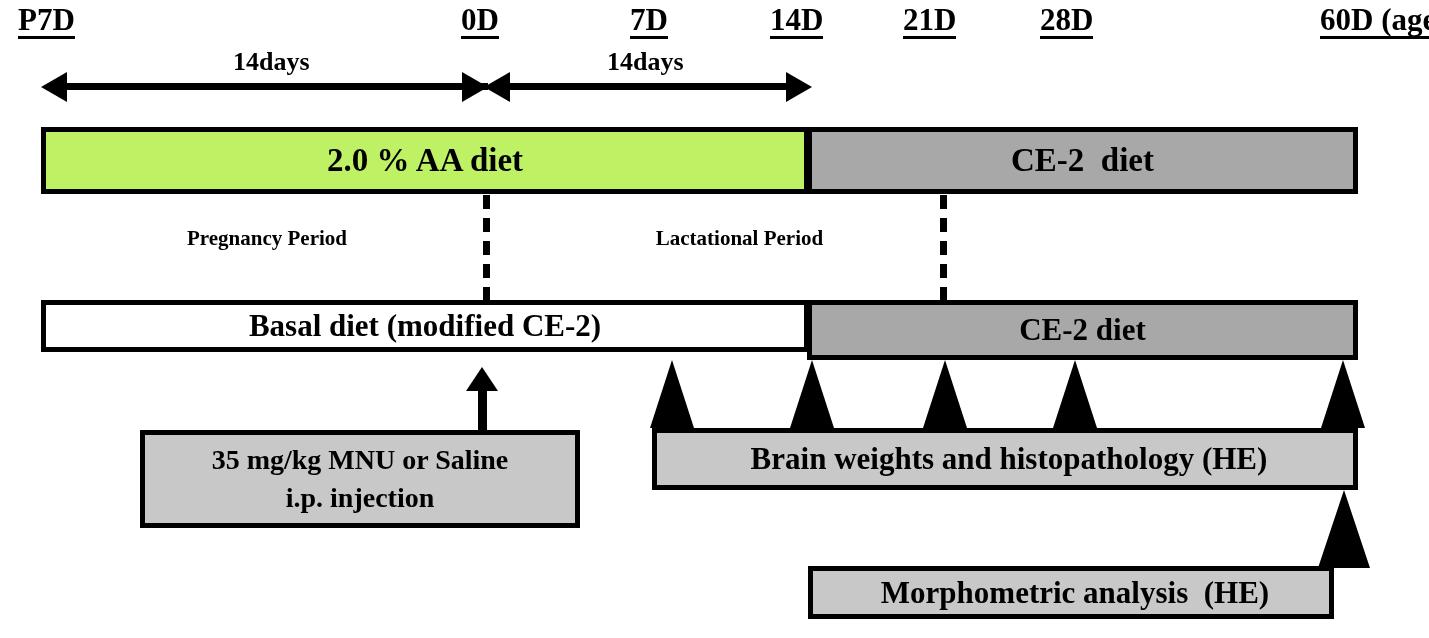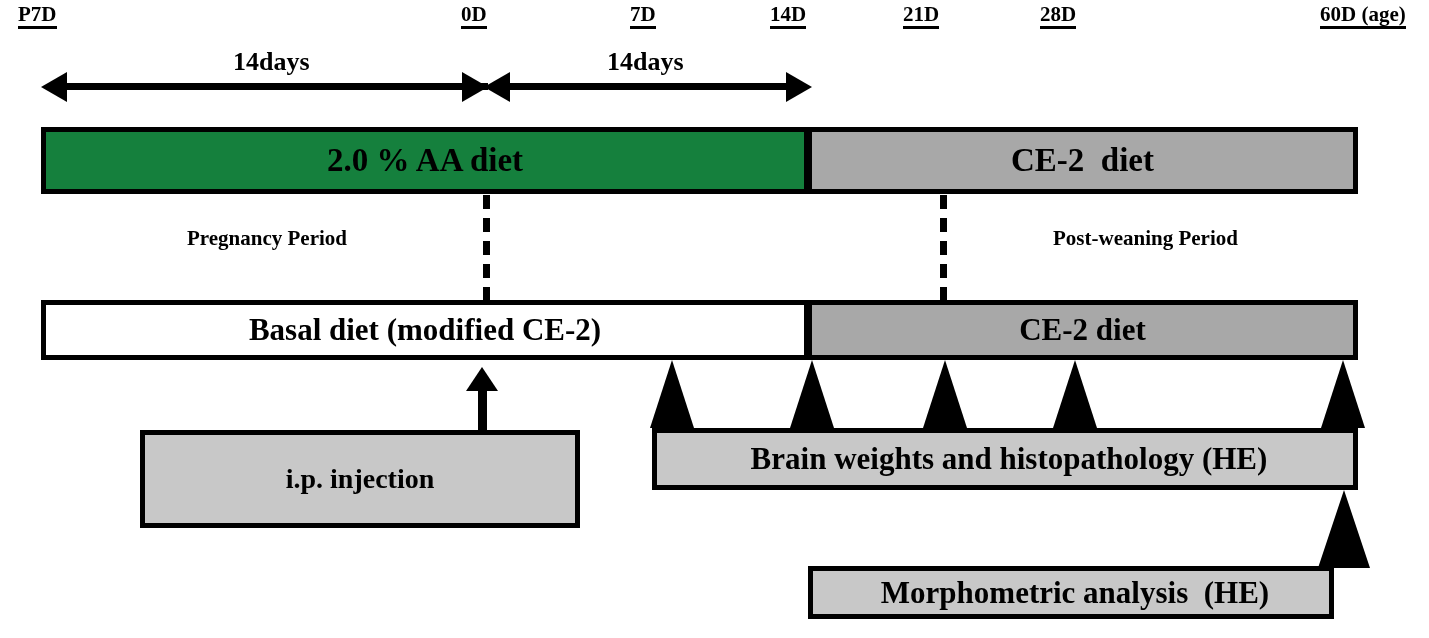--- a/index.html
+++ b/index.html
@@ -13,21 +13,21 @@
     height: 638px;
     background: #ffffff;
     font-family: "Liberation Serif", "DejaVu Serif", serif;
     overflow: hidden;
   }
 
   
   .tick-label {
     position: absolute;
     font-weight: bold;
-    font-size: 21px;
+    font-size: 31px;
     color: #000;
     white-space: nowrap;
     border-bottom: 3px solid #000;
     padding-bottom: 1px;
     line-height: 1.0;
   }
 
   
   .duration {
     position: absolute;
@@ -58,21 +58,21 @@
     position: absolute;
     box-sizing: border-box;
     border: 5px solid #000;
     display: flex;
     align-items: center;
     justify-content: center;
     font-weight: bold;
     color: #000;
     white-space: pre;
   }
-  .bar.dark  { background: #15803d; }
+  .bar.dark  { background: #bef264; }
   .bar.mid   { background: #a8a8a8; }
   .bar.light { background: #c8c8c8; padding-left: 8px; }
   .bar.white { background: #ffffff; }
 
   
   .period {
     position: absolute;
     font-weight: bold;
     font-size: 21px;
     color: #000;
@@ -154,29 +154,30 @@
   <div class="arrow-line" style="left:507px; top:83px; width:297px;"></div>
   <div class="arrow-head right" style="left:786px; top:72px;"></div>
 
   <div class="bar dark" style="left:41px; top:127px; width:768px; height:67px; font-size:33px;">2.0 % AA diet</div>
   <div class="bar mid" style="left:807px; top:127px; width:551px; height:67px; font-size:33px;">CE-2  diet</div>
 
   <div class="divider" style="left:483px; top:195px; height:106px;"></div>
   <div class="divider" style="left:940px; top:195px; height:106px;"></div>
 
   <div class="period" style="left:122px; top:226px; width:290px;">Pregnancy Period</div>
-  <div class="period" style="left:978px; top:226px; width:335px;">Post-weaning Period</div>
+  <div class="period" style="left:592px; top:226px; width:295px;">Lactational Period</div>
 
-  <div class="bar white" style="left:41px; top:300px; width:768px; height:60px; font-size:31px;">Basal diet (modified CE-2)</div>
+  <div class="bar white" style="left:41px; top:300px; width:768px; height:52px; font-size:31px;">Basal diet (modified CE-2)</div>
   <div class="bar mid" style="left:807px; top:300px; width:551px; height:60px; font-size:31px;">CE-2 diet</div>
 
   <div class="up-arrow-shaft" style="left:478px; top:389px; height:43px;"></div>
   <div class="up-arrow-head" style="left:466px; top:367px;"></div>
 
   <div class="boxtext" style="left:140px; top:430px; width:440px; height:98px;">
+    <span>35 mg/kg MNU or Saline</span>
     <span>i.p. injection</span>
   </div>
 
   <div class="tri" style="left:650px; top:360px; border-bottom-width:68px;"></div>
   <div class="tri" style="left:790px; top:360px; border-bottom-width:68px;"></div>
   <div class="tri" style="left:923px; top:360px; border-bottom-width:68px;"></div>
   <div class="tri" style="left:1053px; top:360px; border-bottom-width:68px;"></div>
   <div class="tri" style="left:1321px; top:360px; border-bottom-width:68px;"></div>
 
   <div class="bar light" style="left:652px; top:428px; width:706px; height:62px; font-size:31px;">Brain weights and histopathology (HE)</div>

